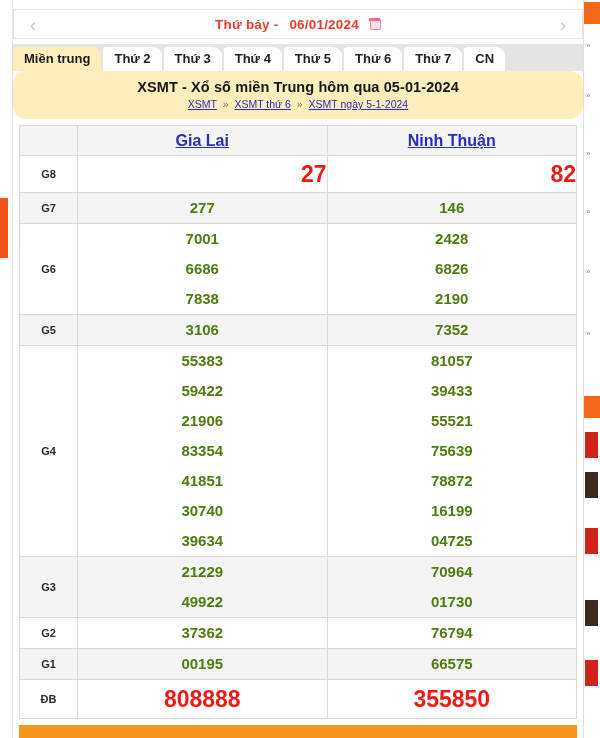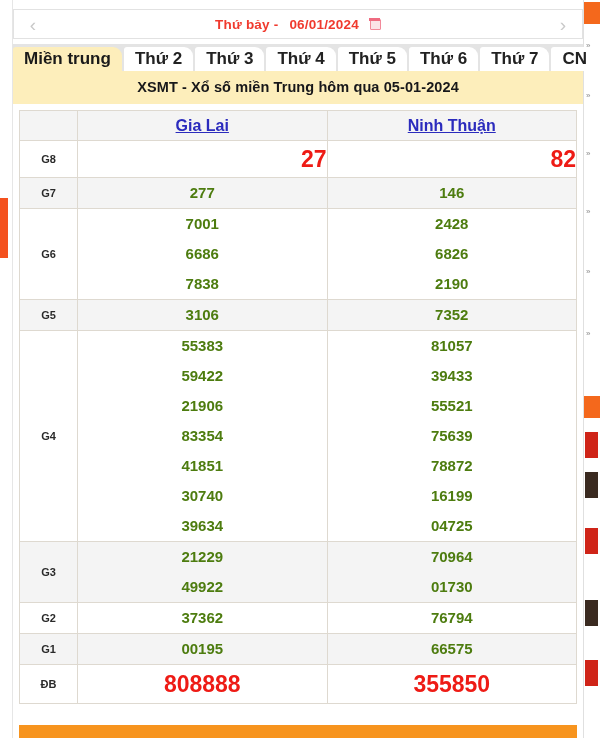--- a/index.html
+++ b/index.html
@@ -143,40 +143,41 @@
     display: flex;
     align-items: flex-end;
     padding-left: 0;
     box-sizing: border-box;
   }
   .tab {
     height: 24px;
     line-height: 24px;
     padding: 0 11px;
     margin-right: 2px;
-    font-size: 17px;
+    font-size: 13px;
     font-weight: bold;
     color: #222222;
     background: #ffffff;
     border-top-left-radius: 3px;
     border-top-right-radius: 9px;
     cursor: pointer;
     white-space: nowrap;
     user-select: none;
   }
   .tab.active {
     background: #fdeebb;
     color: #1a1a1a;
   }
 
   
   .titlepanel {
     background: #fdeebb;
     padding: 8px 0 9px 0;
     text-align: center;
+    border-radius: 13px;
   }
   .page-title {
     font-size: 14.5px;
     font-weight: bold;
     color: #17171a;
     letter-spacing: .1px;
     white-space: nowrap;
   }
   .breadcrumb {
     margin-top: 3px;
@@ -308,20 +309,27 @@
       <div class="tab">Thứ 3</div>
       <div class="tab">Thứ 4</div>
       <div class="tab">Thứ 5</div>
       <div class="tab">Thứ 6</div>
       <div class="tab">Thứ 7</div>
       <div class="tab">CN</div>
     </div>
 
     <div class="titlepanel">
       <div class="page-title">XSMT - Xổ số miền Trung hôm qua 05-01-2024</div>
+      <div class="breadcrumb">
+        <a>XSMT</a>
+        <span class="sep">»</span>
+        <a>XSMT thứ 6</a>
+        <span class="sep">»</span>
+        <a>XSMT ngày 5-1-2024</a>
+      </div>
     </div>
 
     <div class="tablewrap">
       <table class="results">
         <colgroup>
           <col class="c-label">
             <col class="c-prov">
             <col class="c-prov">
         </colgroup>
         <thead>

